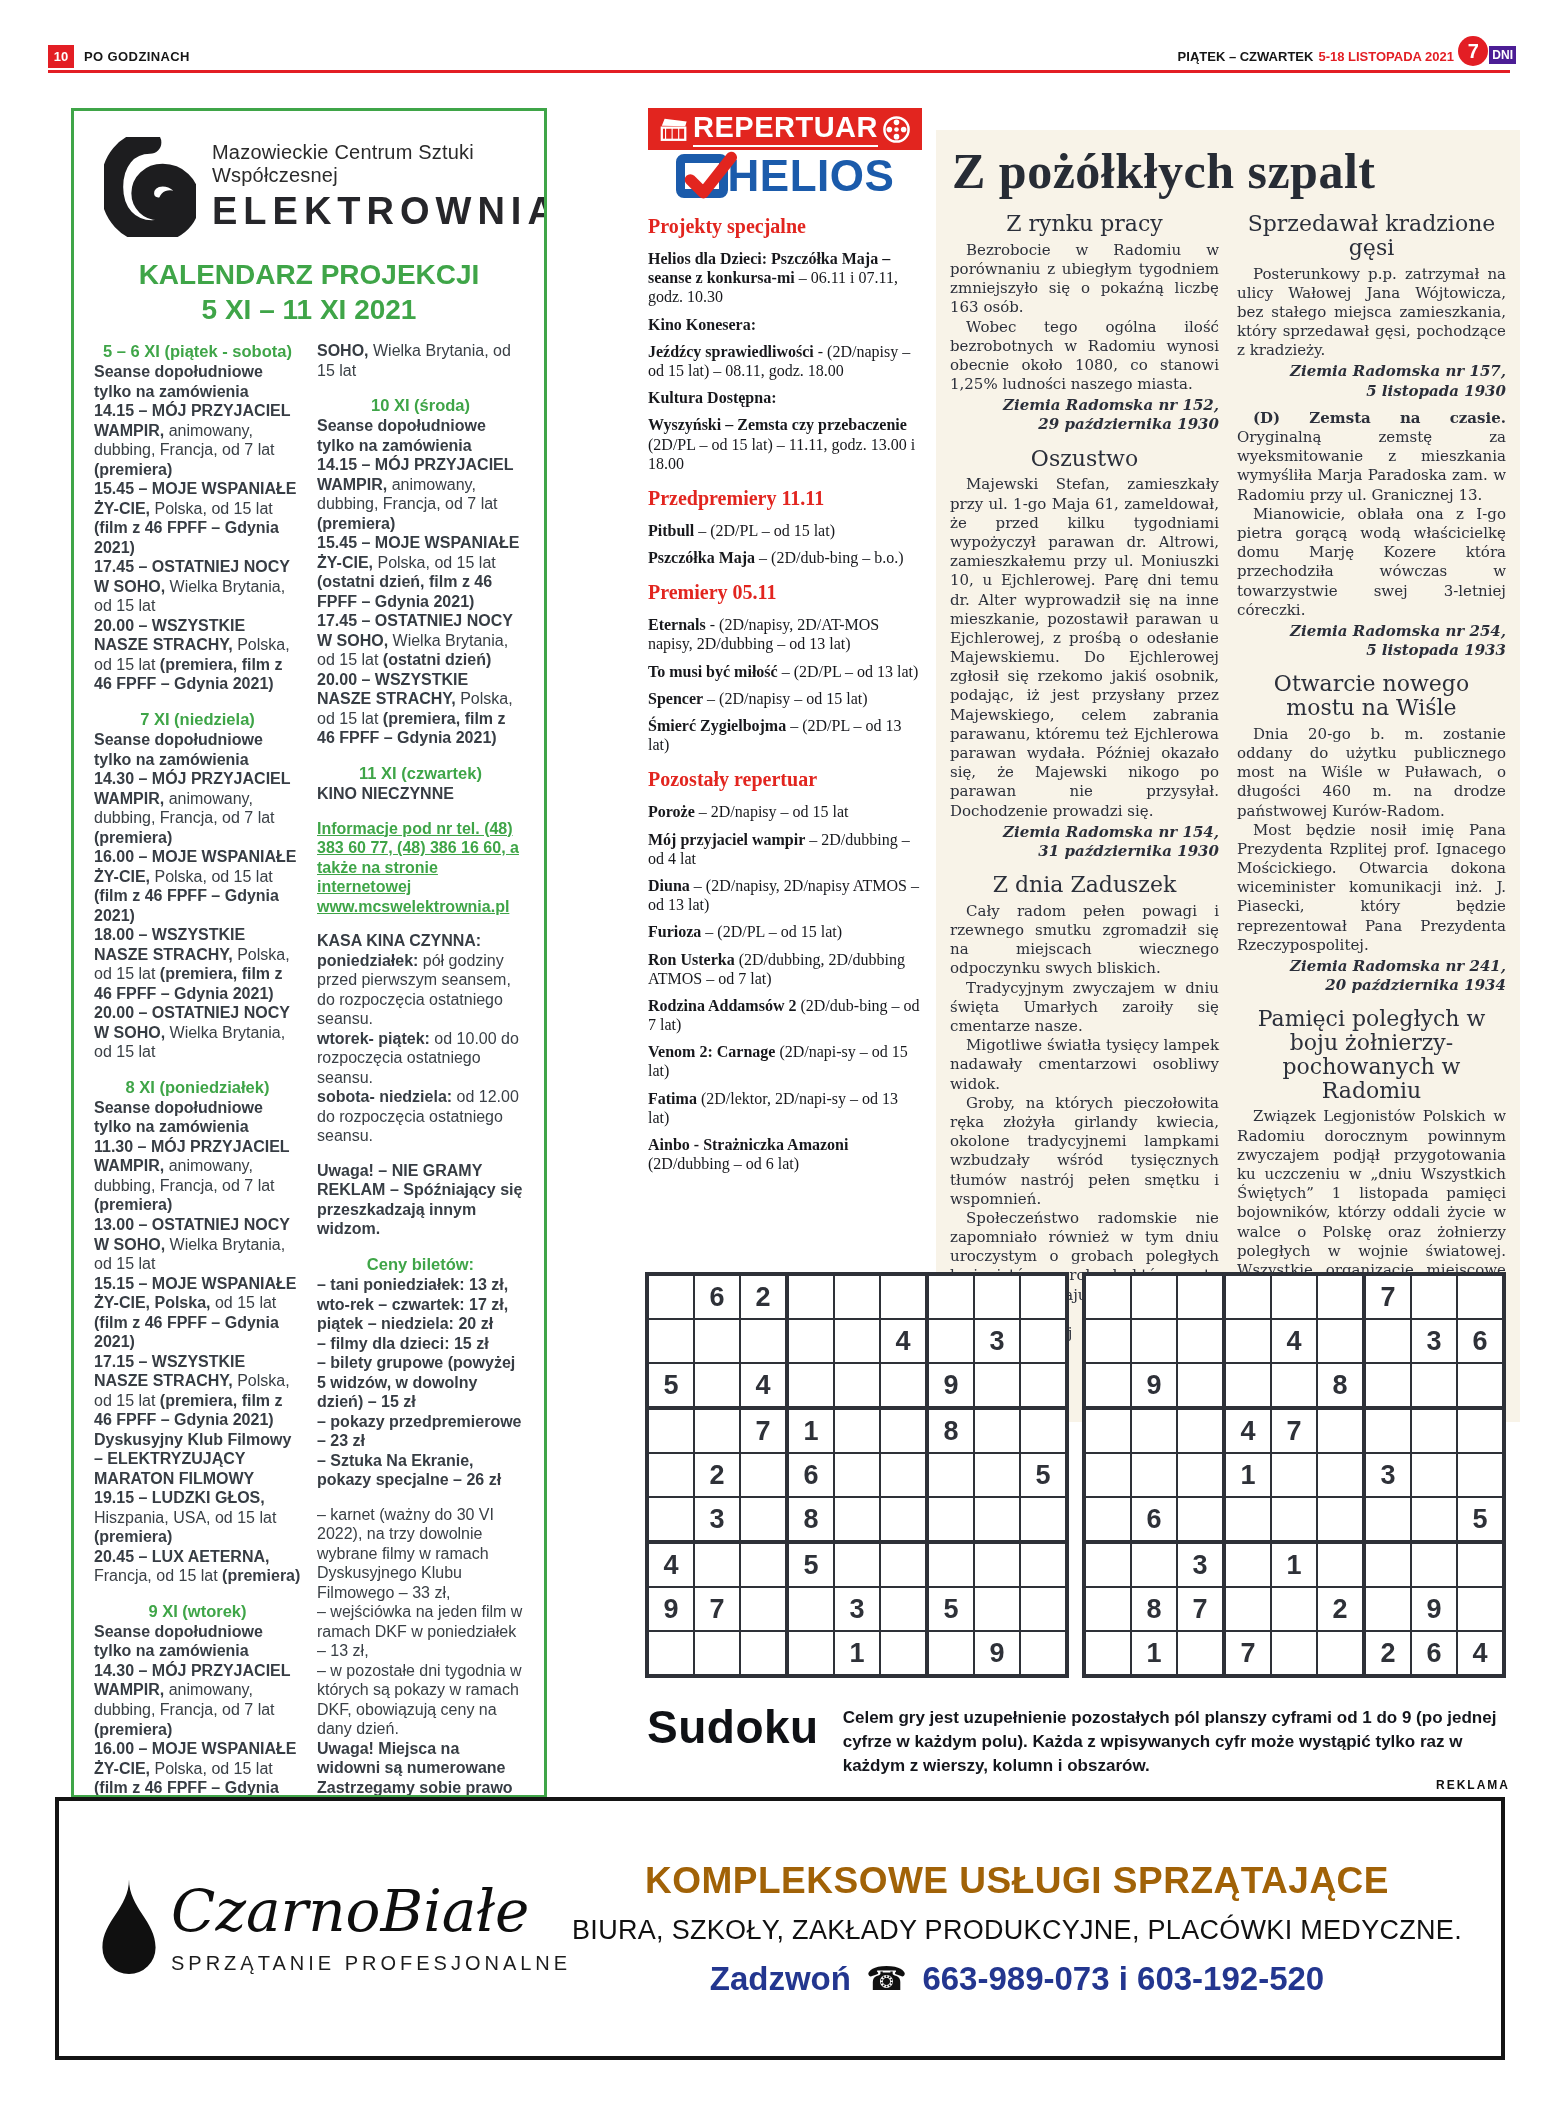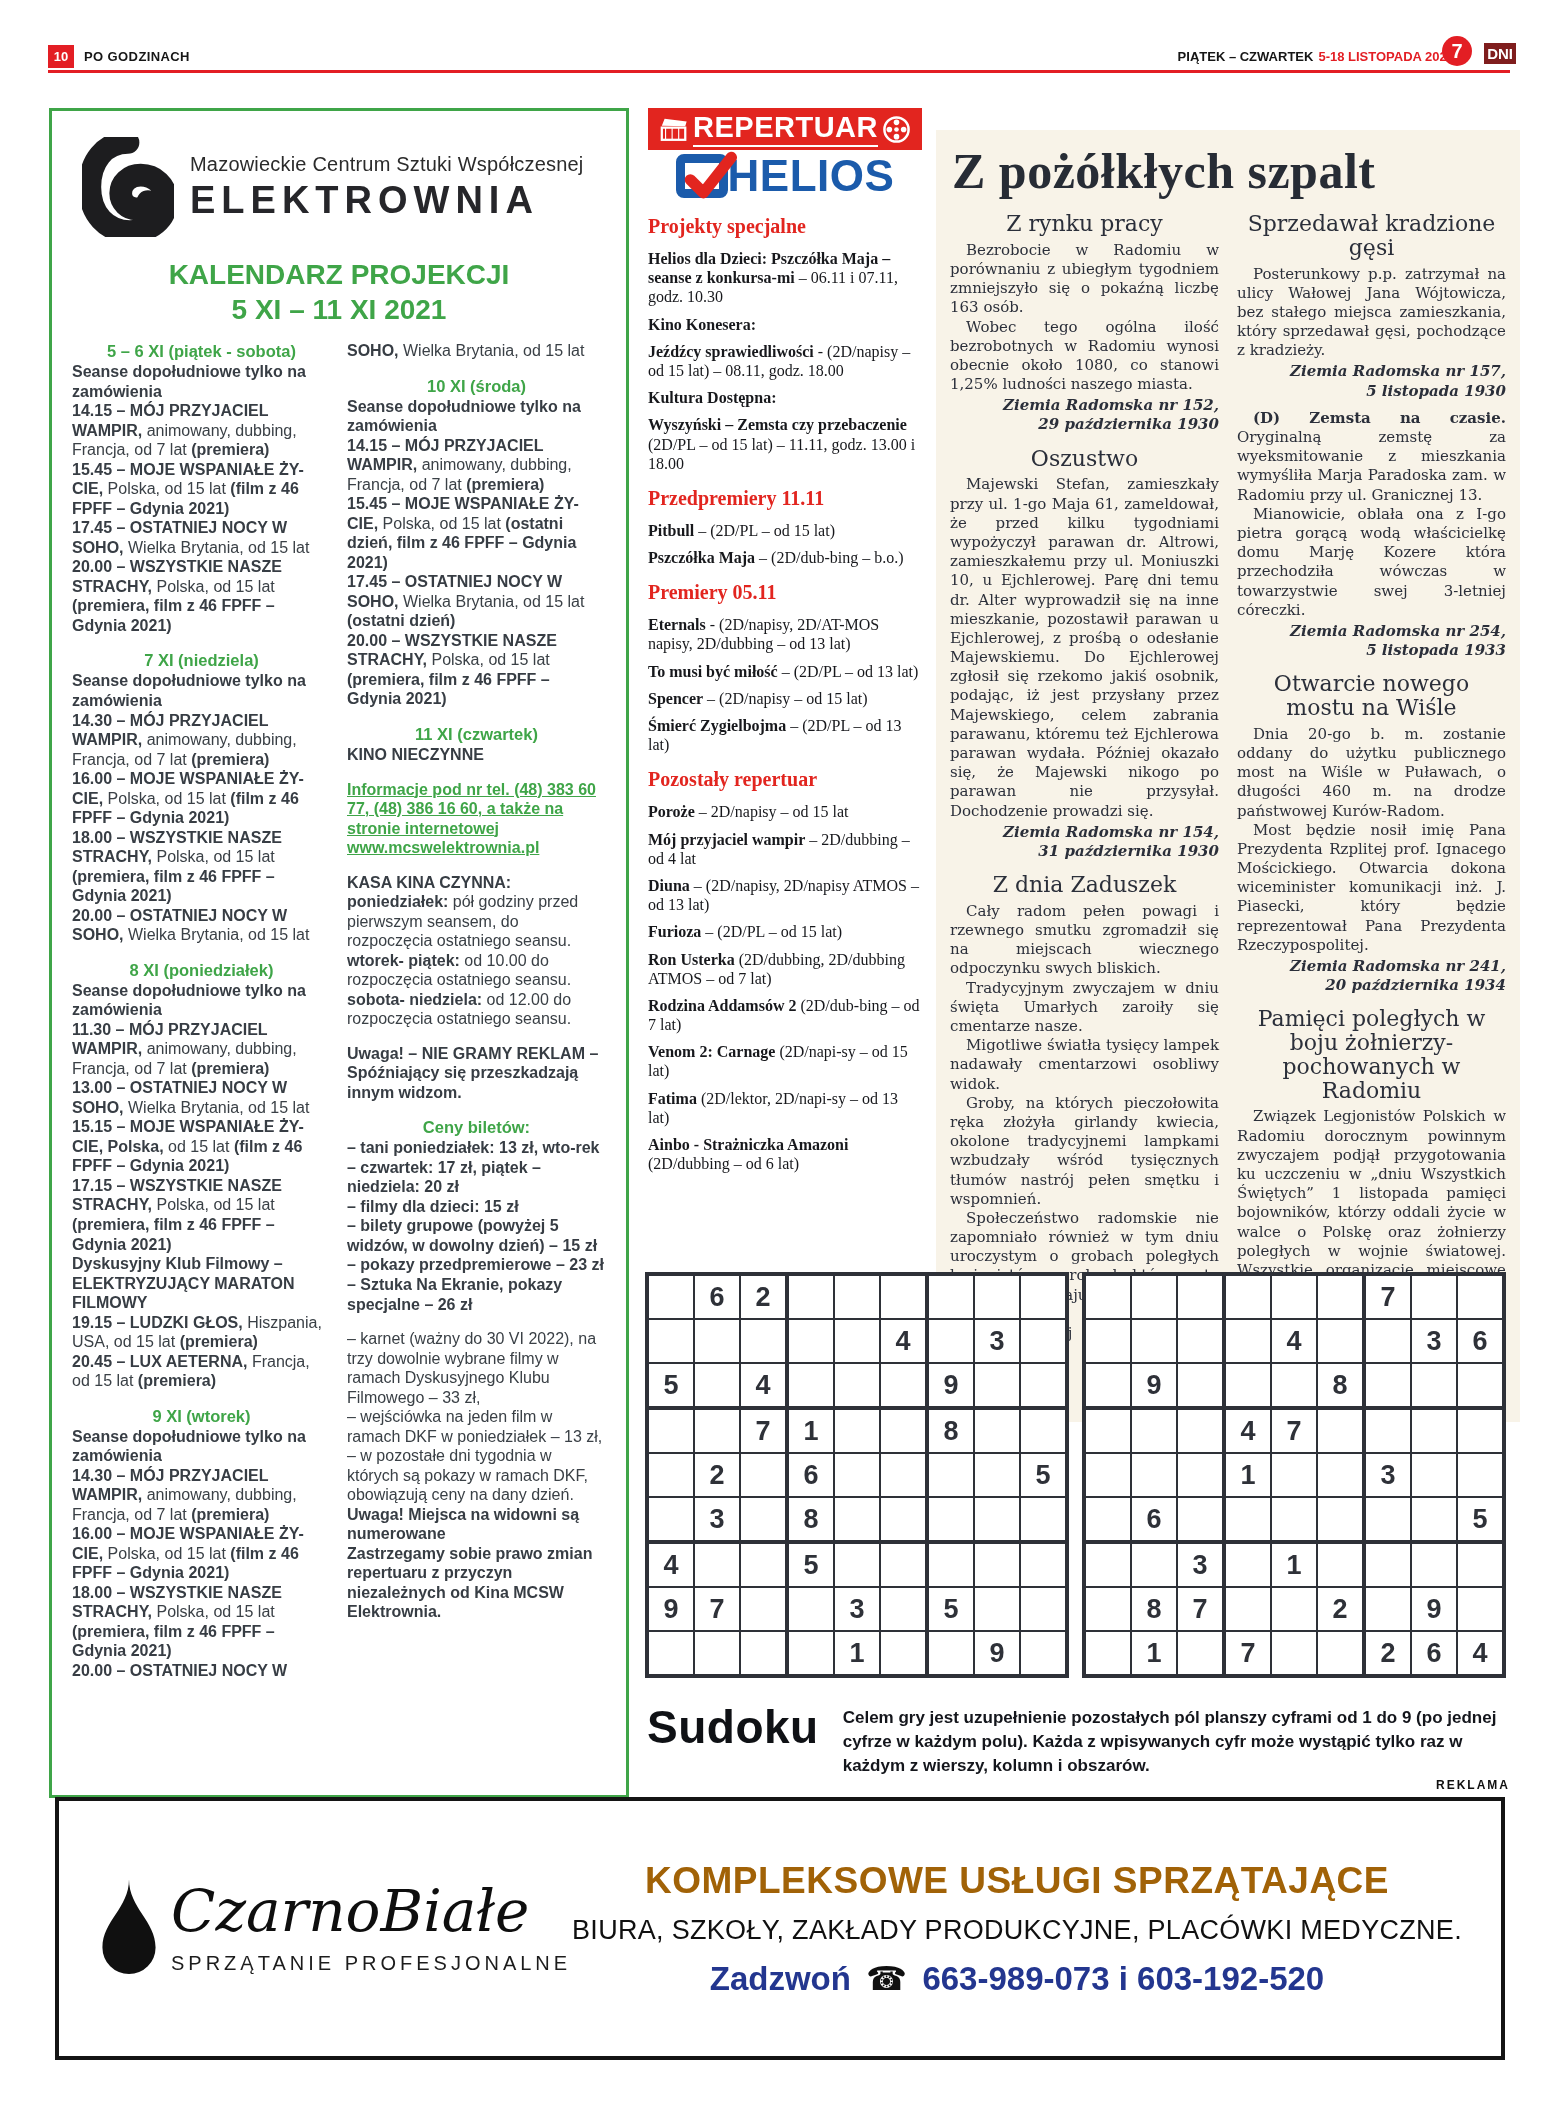--- a/index.html
+++ b/index.html
@@ -8,25 +8,25 @@
 
   
   .pagenum{position:absolute;left:48px;top:45px;width:26px;height:23px;background:#e31e24;color:#fff;
     font-size:13px;font-weight:bold;display:flex;align-items:center;justify-content:center}
   .section-name{position:absolute;left:84px;top:49px;font-size:13px;font-weight:bold;letter-spacing:.4px;color:#161616}
   .date-line{position:absolute;right:104px;top:49px;font-size:13px;font-weight:bold;color:#161616;white-space:nowrap}
   .date-line .red{color:#e31e24;margin-left:5px}
   .logo7{position:absolute;right:42px;top:36px;display:flex;align-items:flex-end}
   .logo7 .seven{width:30px;height:30px;border-radius:50%;background:#e31e24;color:#fff;font-weight:bold;font-size:20px;
     display:flex;align-items:center;justify-content:center}
-  .logo7 .dni{background:#7f1d1d;color:#fff;font-size:15px;font-weight:bold;padding:2px 3px;margin-left:12px;margin-bottom:2px}
+  .logo7 .dni{background:#4c1d95;color:#fff;font-size:12px;font-weight:bold;padding:2px 3px;margin-left:1px;margin-bottom:2px}
   .red-rule{position:absolute;left:48px;top:70px;width:1462px;height:3px;background:#e31e24}
 
   
-  .elektrownia{position:absolute;left:49px;top:108px;width:580px;height:1690px;border:3px solid #3fa548;
+  .elektrownia{position:absolute;left:71px;top:108px;width:476px;height:1690px;border:3px solid #3fa548;
     background:#fff;padding:26px 16px 10px;overflow:hidden}
   .ebrand{display:flex;align-items:center;gap:16px;padding:0 4px 0 14px}
   .elogo{width:92px;height:100px;flex:none}
   .eorg{font-size:20px;color:#2b2b2b;letter-spacing:.2px}
   .ename{font-size:38px;font-weight:bold;letter-spacing:6px;color:#26262a;margin-top:3px}
   .etitle{text-align:center;color:#3fa548;font-size:28px;font-weight:bold;line-height:1.25;margin:20px 0 10px}
   .ecols{display:flex;gap:16px;margin-top:14px;padding:0 4px}
   .ecol{width:50%;font-size:16px;line-height:1.22;color:#3a4046}
   .cal-block{margin-top:15px}
   .ecol > .cal-block:first-child{margin-top:0}

